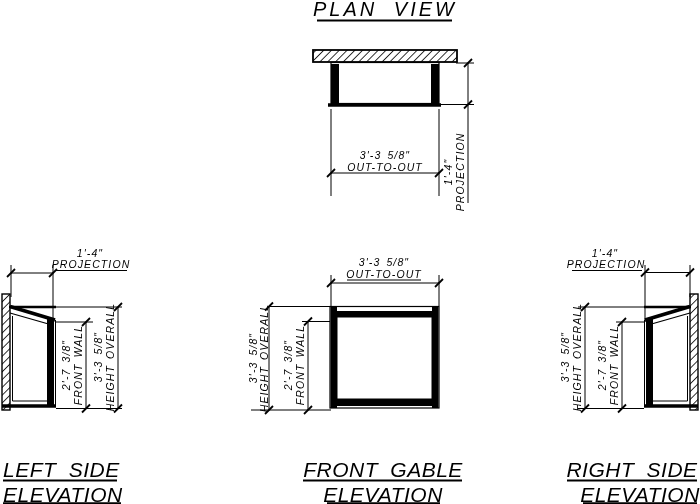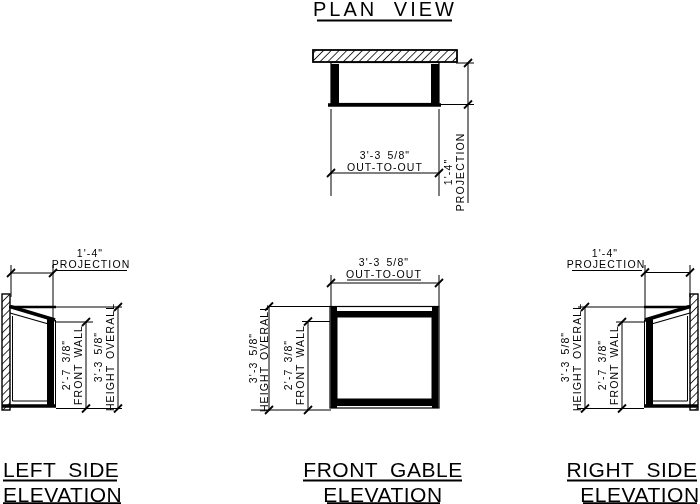--- a/index.html
+++ b/index.html
@@ -1,16 +1,16 @@
 <!DOCTYPE html>
 <html><head>
 <meta charset="utf-8">
 <style>
   html,body{margin:0;padding:0;background:#ffffff;}
-  .stage{width:700px;height:504px;position:relative;background:#ffffff;overflow:hidden;}
+  .stage{width:700px;height:504px;position:relative;background:#ffffff;overflow:hidden;font-style:italic;}
   svg{display:block;}
   .t{font-family:"Liberation Sans",sans-serif;fill:#000;}
   .dim{font-size:10.5px;letter-spacing:1.1px;word-spacing:2px;}
   .ptitle{font-size:20px;letter-spacing:3px;word-spacing:8px;}
   .btitle{font-size:21px;letter-spacing:0.5px;word-spacing:6px;}
   .ln{stroke:#000;stroke-width:1;fill:none;}
   .ln12{stroke:#000;stroke-width:1.2;fill:none;}
   .thk{stroke:#000;stroke-width:2.6;fill:none;}
   .thk36{stroke:#000;stroke-width:3.6;fill:none;}
   .tick{stroke:#000;stroke-width:1.8;fill:none;}

